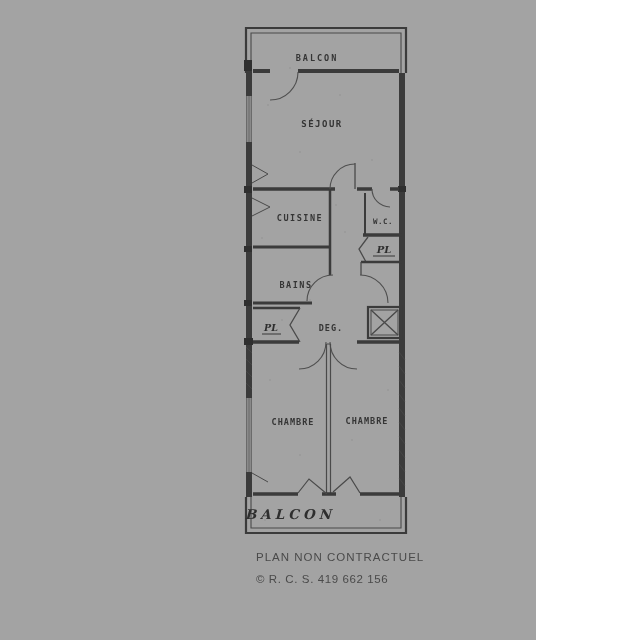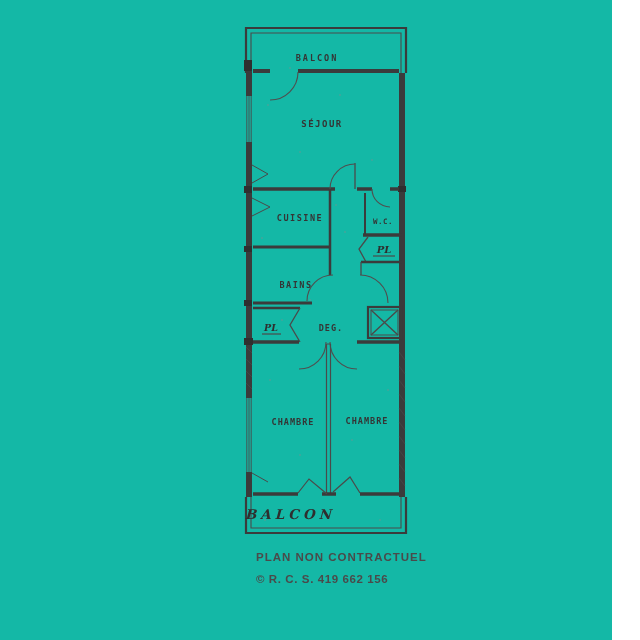--- a/index.html
+++ b/index.html
@@ -1,35 +1,35 @@
 <!DOCTYPE html>
 <html><head>
 <meta charset="utf-8">
 <style>
   html,body{margin:0;padding:0;background:#ffffff;}
   .stage{
-    position:relative;width:612px;height:640px;background:#14b8a6;overflow:hidden;
+    position:relative;width:536px;height:640px;background:#a3a3a3;overflow:hidden;
     font-family:"Liberation Sans",sans-serif;
   }
   .plan-svg{position:absolute;left:0;top:0;}
   
   .wall{stroke:#3b3b3b;fill:none;}
   .thin{stroke:#4a4a4a;fill:none;}
   .arc{stroke:#4f4f4f;fill:none;}
   .lbl{
     font-family:"DejaVu Sans Mono","Liberation Mono",monospace;
     fill:#353535;font-weight:bold;
   }
   .hand{
     font-family:"DejaVu Serif","Liberation Serif",serif;
     font-style:italic;font-weight:bold;fill:#2e2e2e;
   }
   .footer-line{
     position:absolute;left:256px;color:#4a4a4a;
-    font-size:11.5px;letter-spacing:1px;font-weight:700;white-space:nowrap;
+    font-size:11.5px;letter-spacing:1px;font-weight:400;white-space:nowrap;
   }
   .footer-line.l1{top:551px;}
   .footer-line.l2{top:573px;letter-spacing:0.6px;}
 </style>
 </head>
 <body>
 
 <div class="stage">
 
   <svg class="plan-svg" width="640" height="640" viewBox="0 0 640 640">

